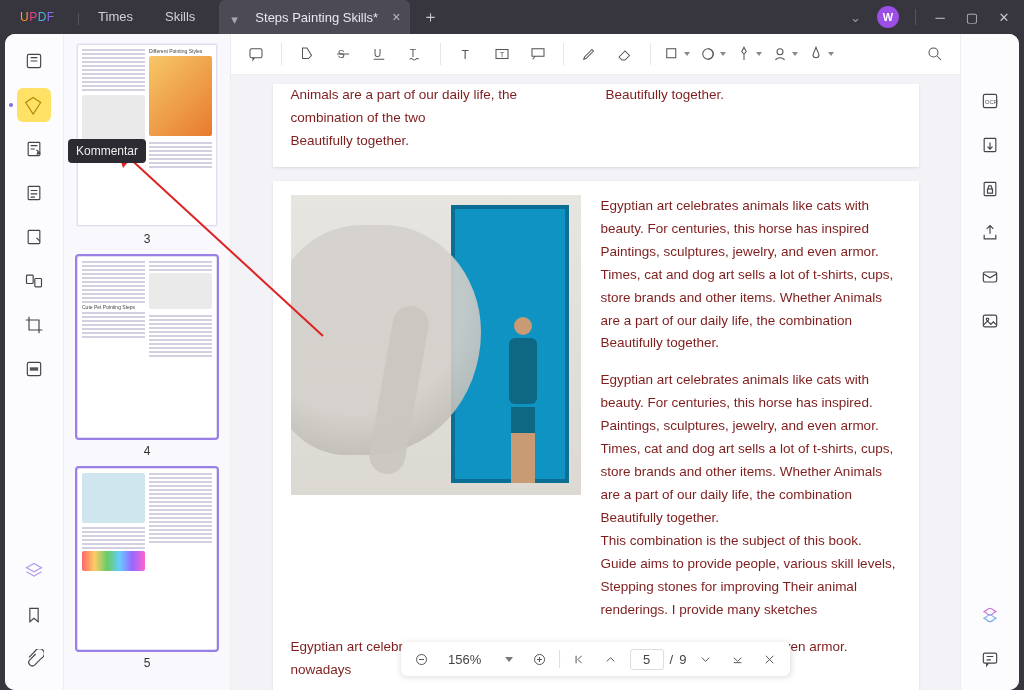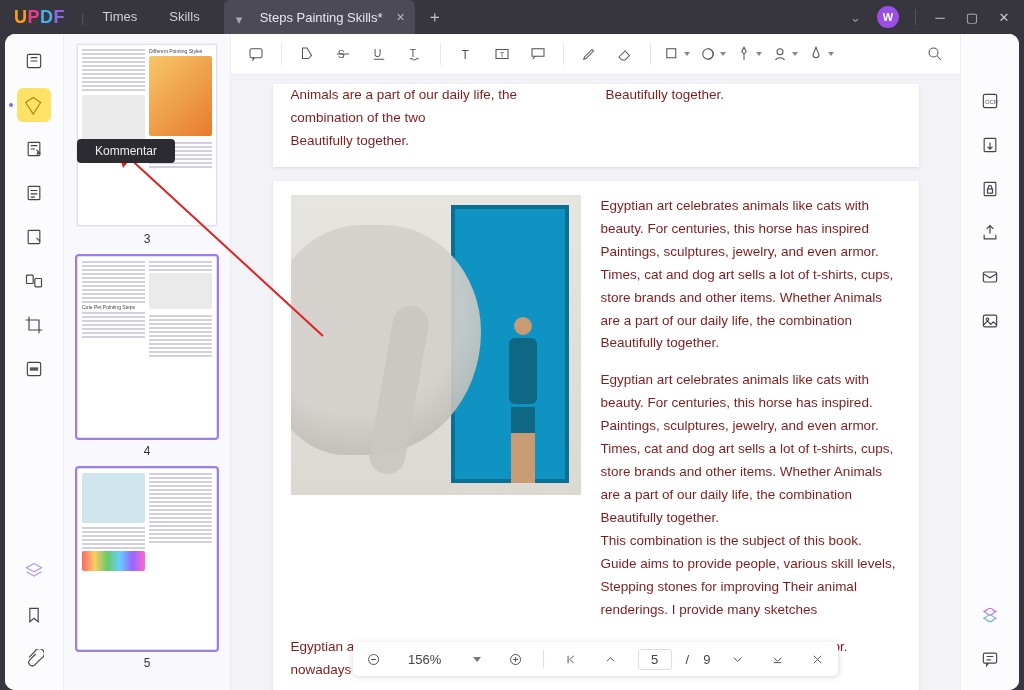--- a/index.html
+++ b/index.html
@@ -11,23 +11,23 @@
   font-size:13px;
 }
 .titlebar {
   height:34px;
   background:#37363e;
   display:flex;
   align-items:center;
   color:#c8c5d0;
 }
 .logo {
-  padding:0 14px;
-  font-weight:700;
-  font-size:18px;
+  padding:0 20px;
+  font-weight:400;
+  font-size:12px;
   letter-spacing:0.5px;
 }
 .logo span:nth-child(1){color:#f9a11b;}
 .logo span:nth-child(2){color:#e83e8c;}
 .logo span:nth-child(3){color:#4bb0e8;}
 .logo span:nth-child(4){color:#8a6be2;}
 .menu-item {
   padding:0 16px;
   color:#d2cfda;
   font-size:13px;
@@ -254,45 +254,44 @@
   opacity:.9;
 }
 
 
 .tooltip{
   position:absolute;
   left:63px;top:105px;
   background:#2c2b32;
   color:#eee;
   font-size:12px;
-  padding:5px 18px;
+  padding:5px 8px;
   border-radius:4px;
   z-index:60;
-  margin-left:9px;
 }
 .arrow{
   position:absolute;
   z-index:55;
   left:108px;top:112px;
   pointer-events:none;
 }
 
 
 .pagebar{
   position:absolute;
   bottom:14px;
   left:50%;
   transform:translateX(-50%);
   background:white;
   border-radius:6px;
   box-shadow:0 1px 6px rgba(0,0,0,0.15);
   display:flex;
   align-items:center;
   padding:4px 8px;
-  gap:14px;
+  gap:6px;
   font-size:13px;
   color:#444;
   z-index:40;
 }
 .pagebar .pbtn{
   width:26px;height:26px;
   display:flex;align-items:center;justify-content:center;
   cursor:pointer;border-radius:4px;
 }
 .pagebar .pbtn svg{width:15px;height:15px;stroke:#555;fill:none;stroke-width:1.6;}

